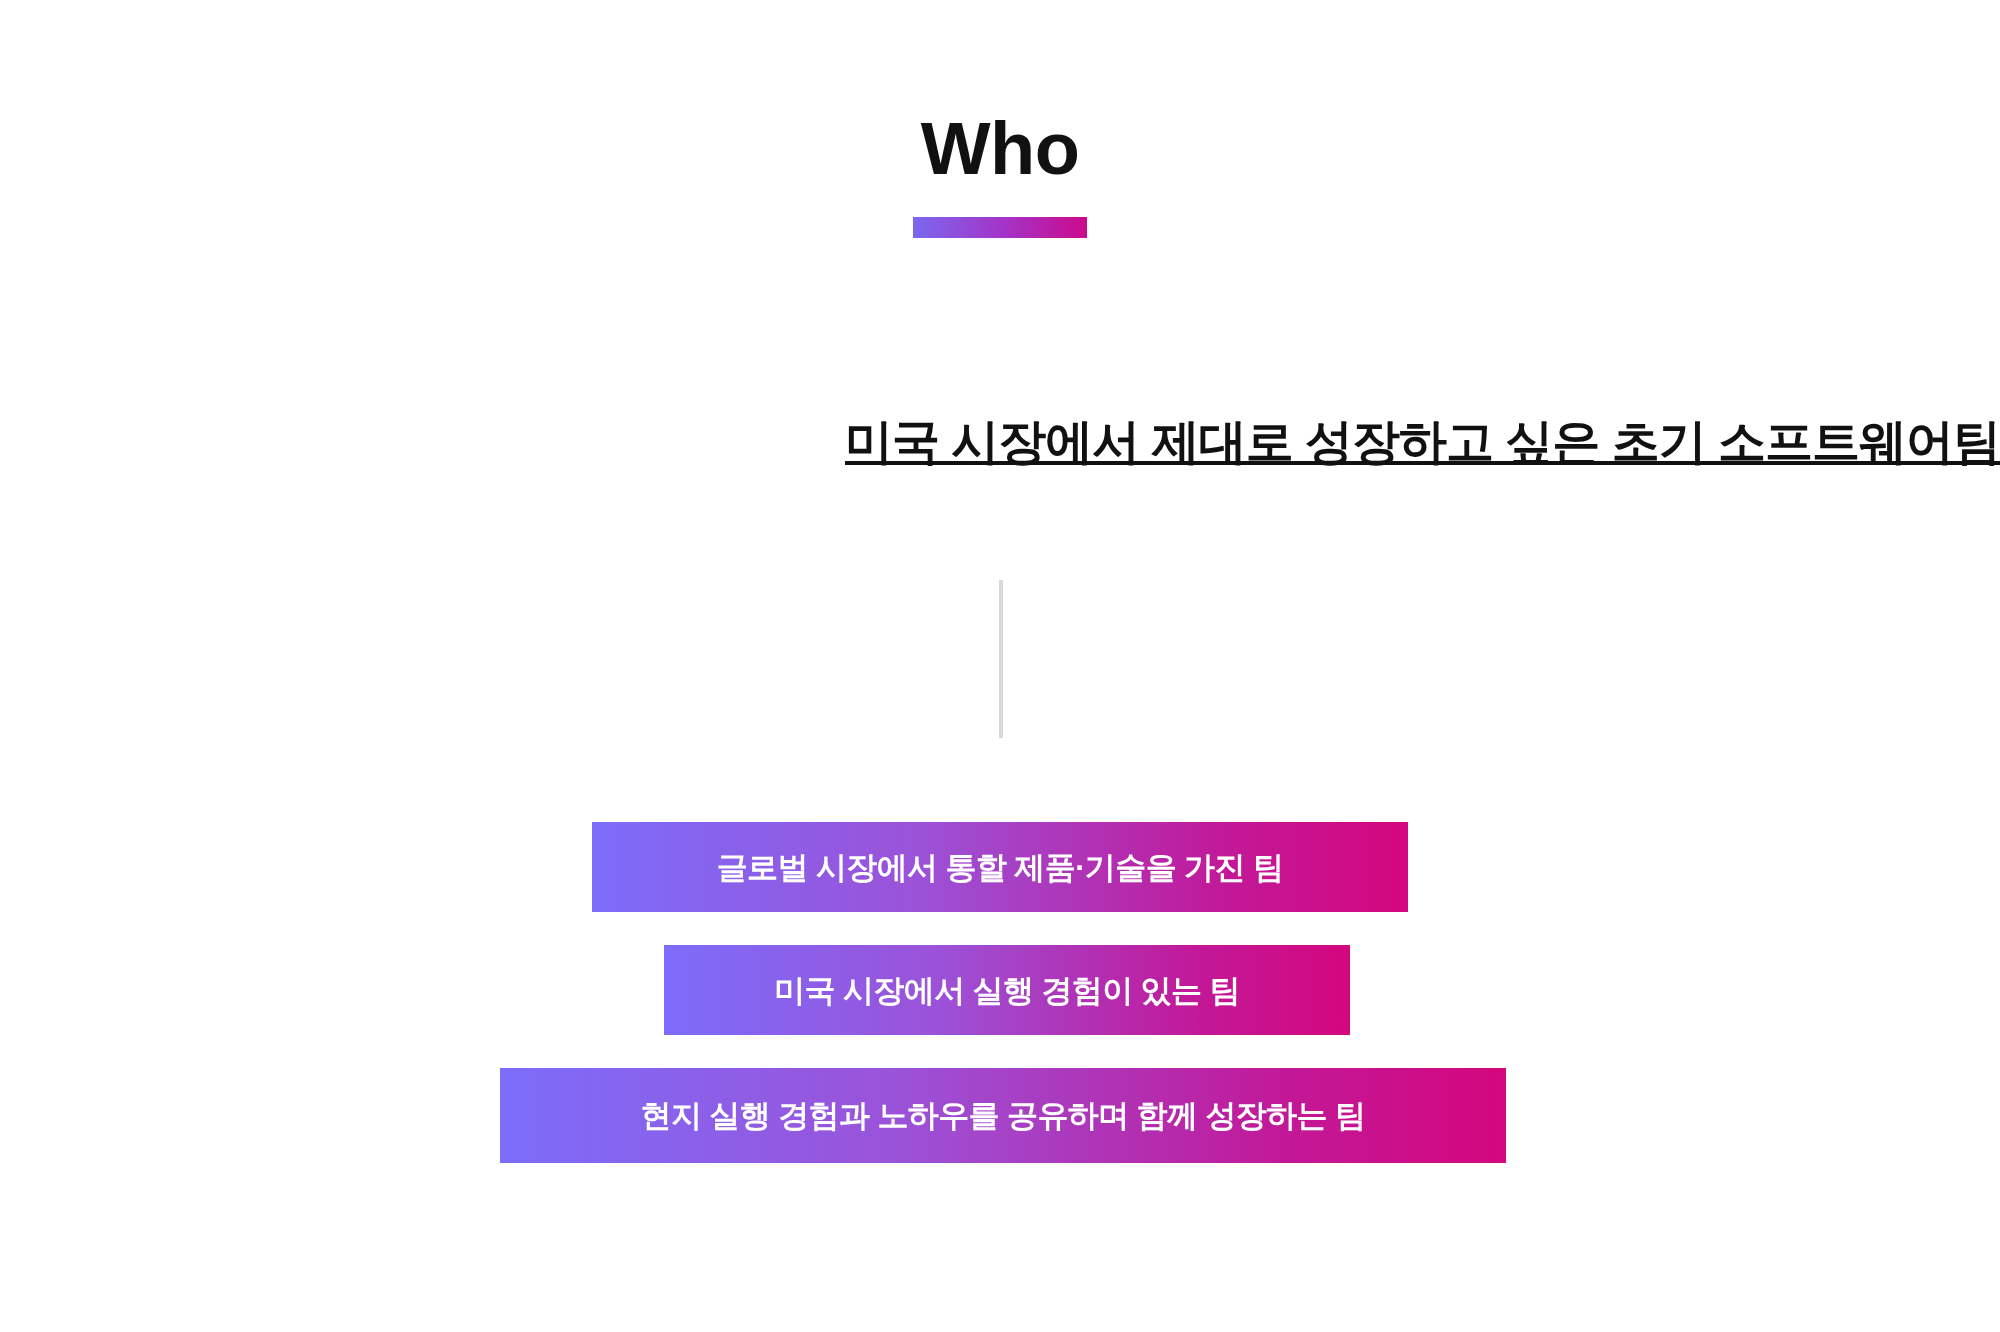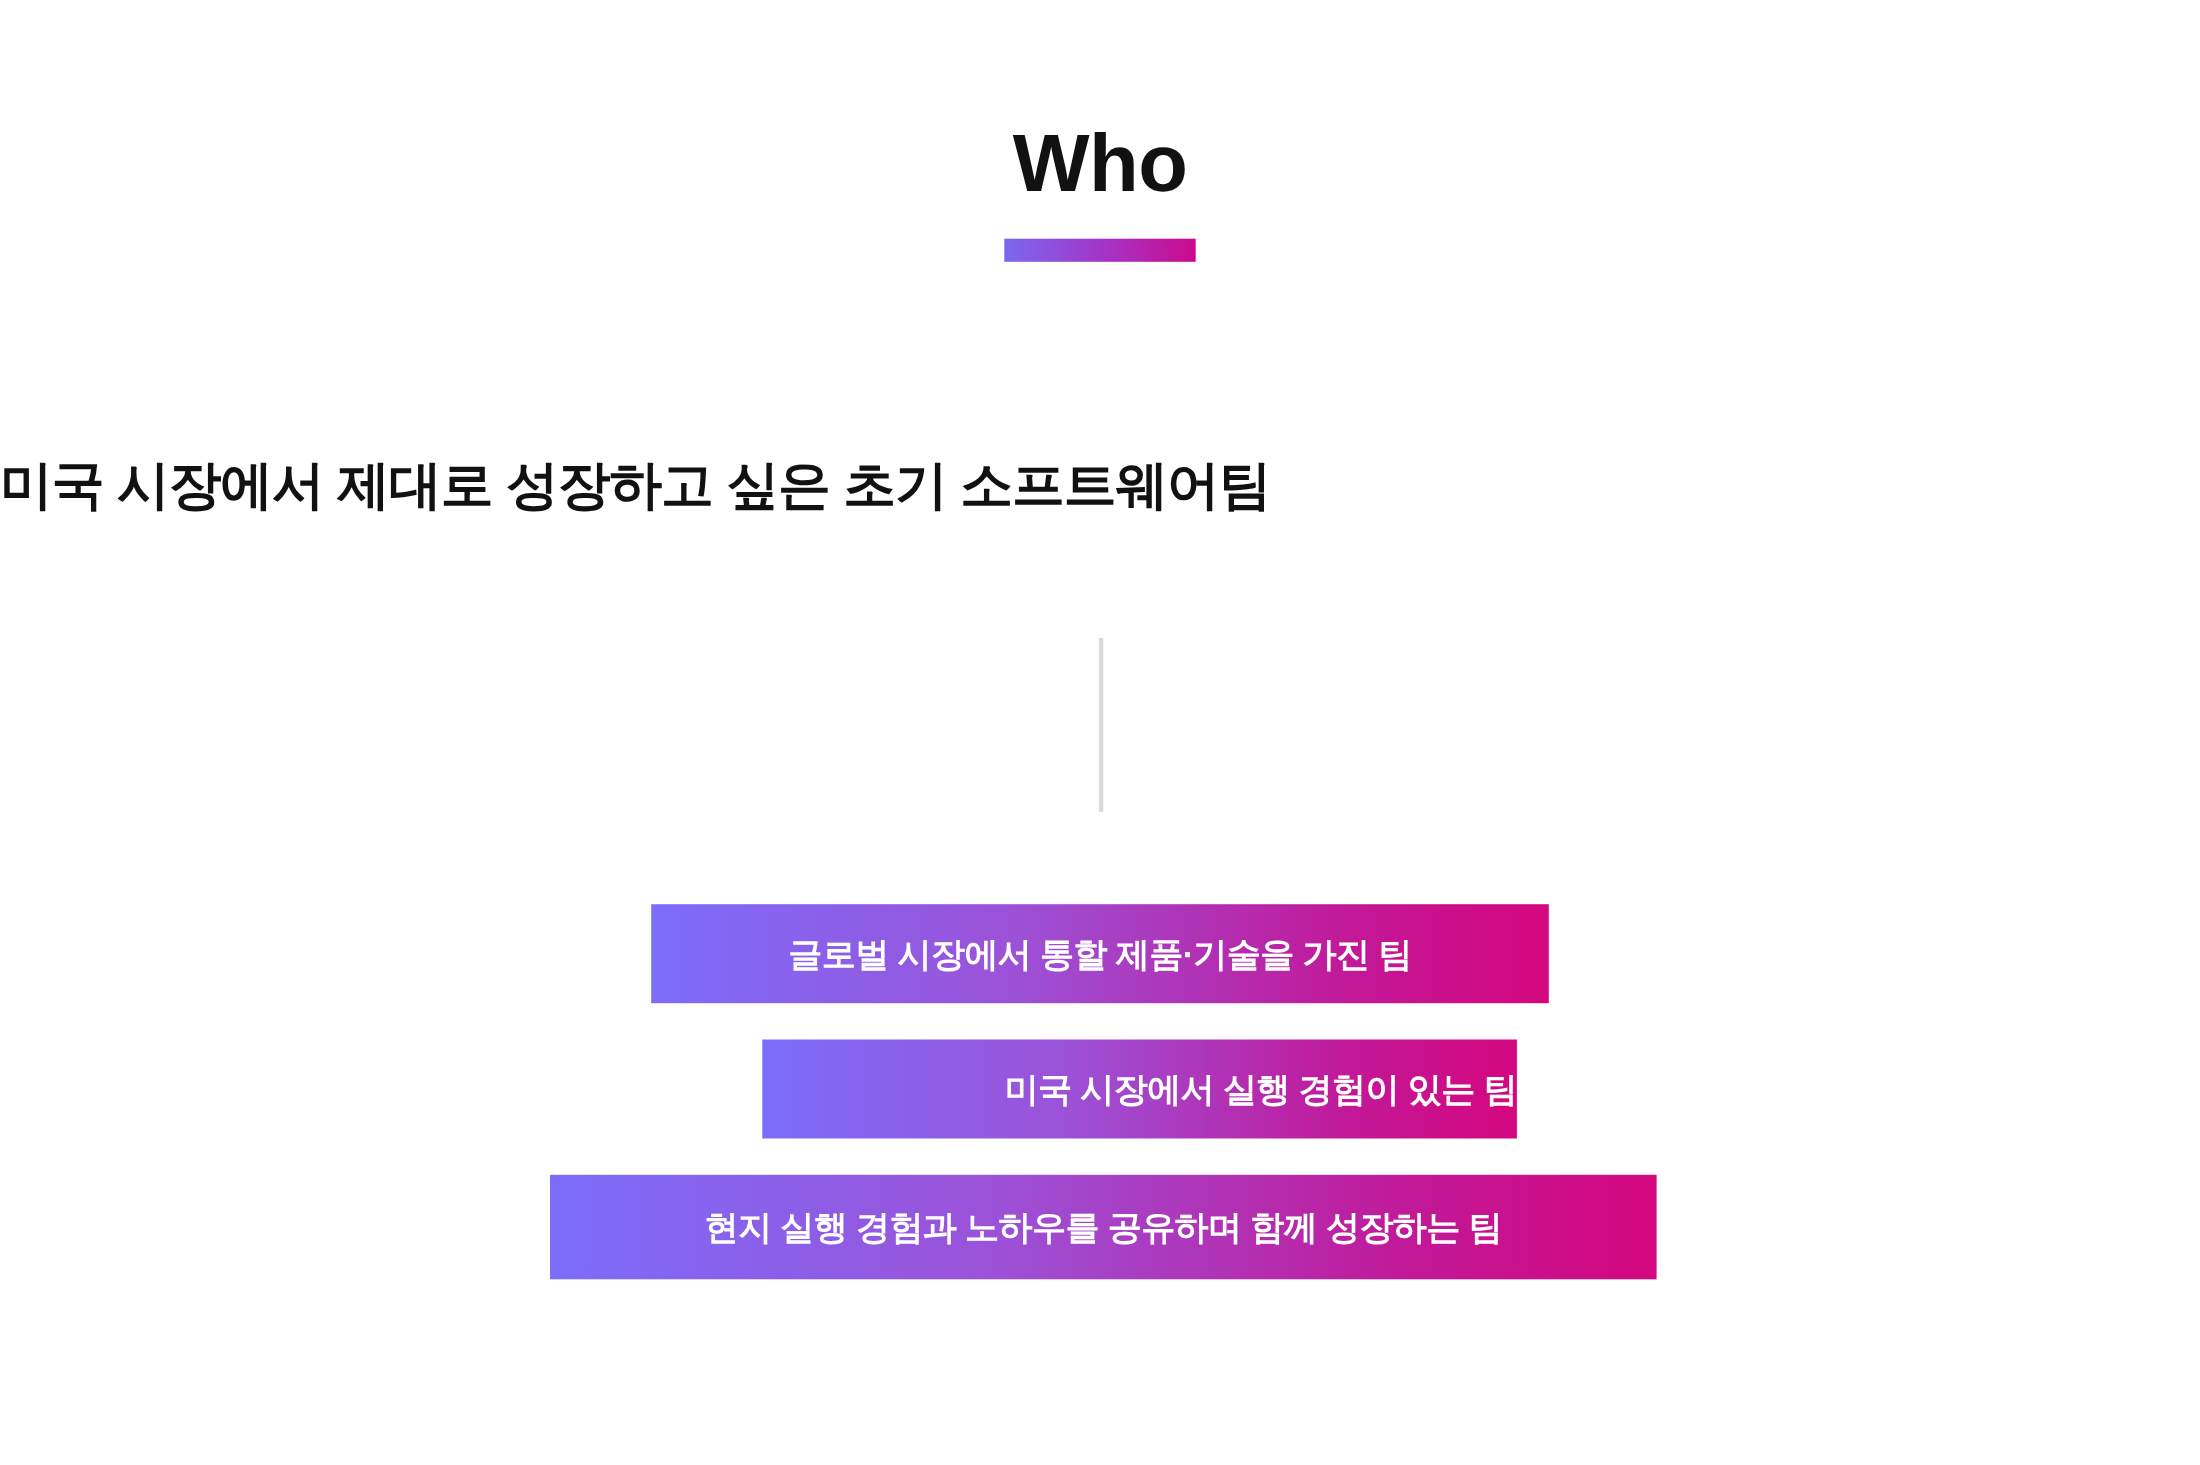--- a/index.html
+++ b/index.html
@@ -49,27 +49,28 @@
     margin: 29px auto 0 auto;
     background: linear-gradient(90deg, #7B68F0 0%, #A434C8 52%, #CC0A8C 100%);
   }
 
   
   .subtitle {
     position: absolute;
     top: 412px;
     left: 0;
     width: 2000px;
-    text-align: left;
+    text-align: right;
     font-size: 48px;
     font-weight: 700;
     color: #111111;
     letter-spacing: -1px;
     line-height: 1.25;
     white-space: nowrap;
+    text-decoration: underline;
   }
 
   
   .connector {
     position: absolute;
     left: 999px;
     top: 580px;
     width: 4px;
     height: 158px;
     background: #d9d9d9;
@@ -108,21 +109,21 @@
     font-size: 31px;
     font-weight: 700;
     letter-spacing: -0.6px;
     line-height: 1;
     white-space: nowrap;
     text-align: center;
   }
 
   
   .funnel-row.row-1 .funnel-bar { left: 592px;  width: 816px;  }
-  .funnel-row.row-2 .funnel-bar { left: 693px;  width: 686px; justify-content: flex-end;  }
+  .funnel-row.row-2 .funnel-bar { left: 664px;  width: 686px;  }
   .funnel-row.row-3 .funnel-bar { left: 500px;  width: 1006px; height: 95px; }
   .funnel-row.row-3 { height: 108px; }
 </style>
 </head>
 <body>
 
 <div class="slide">
 
   <div class="heading-block">
     <h1 class="slide-title">Who</h1>

